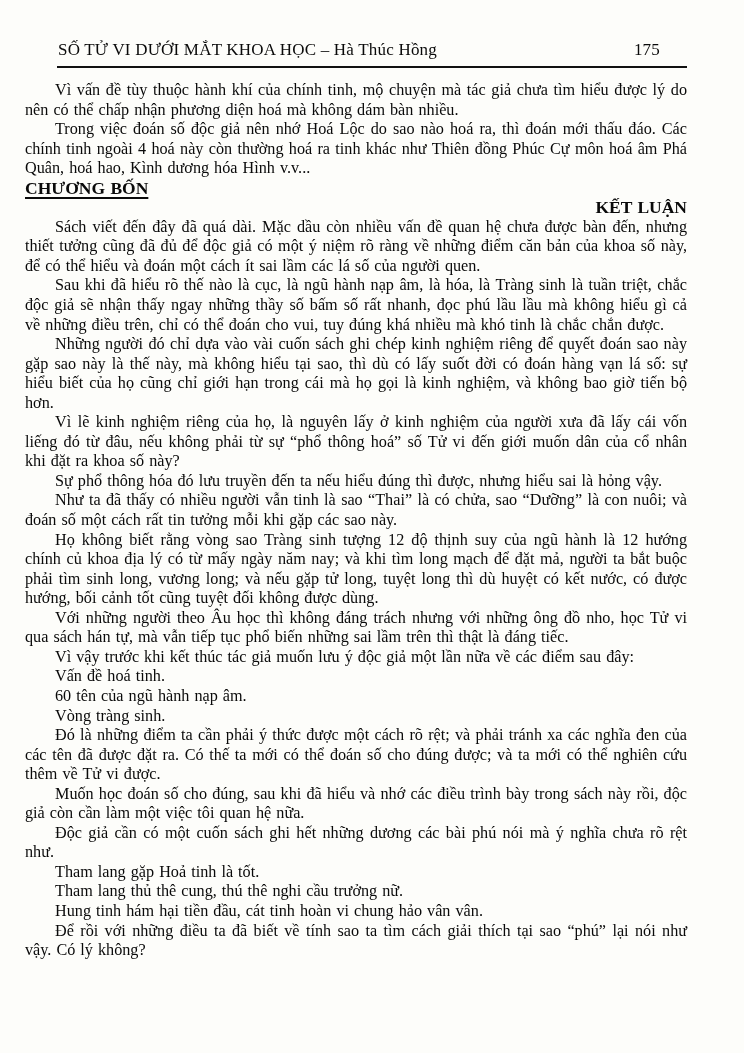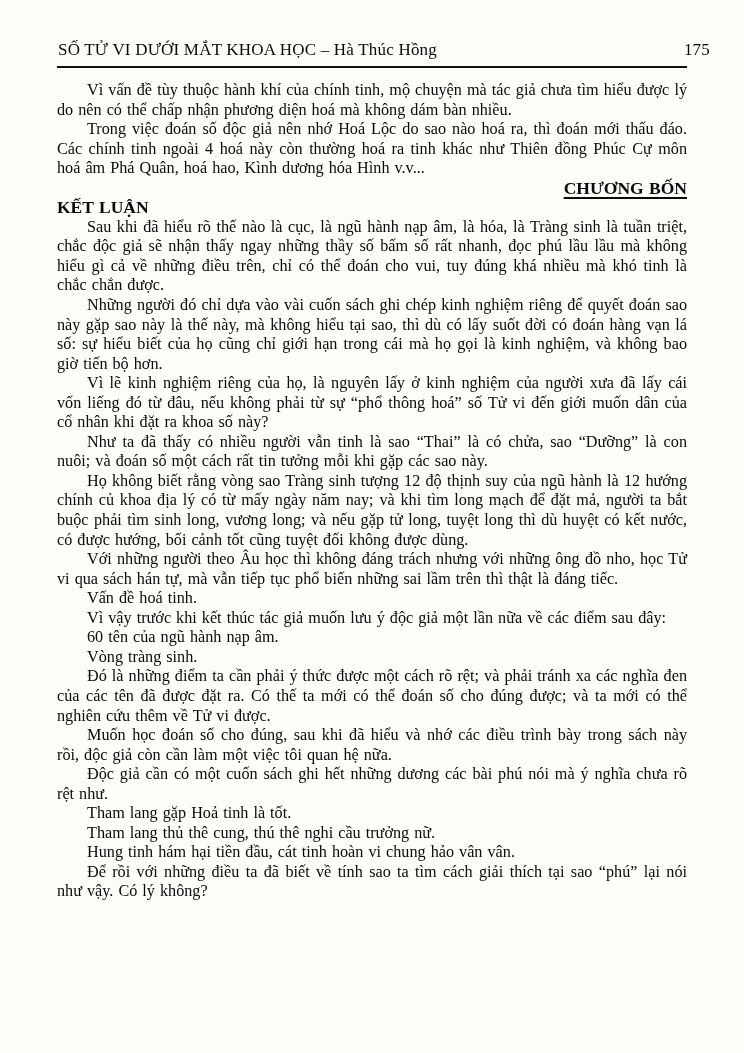--- a/index.html
+++ b/index.html
@@ -15,82 +15,84 @@
     background: #fdfdfa;
     color: #0a0a0a;
     font-family: "Liberation Serif", "DejaVu Serif", serif;
     box-sizing: border-box;
     overflow: hidden;
   }
   .running-header {
     display: flex;
     justify-content: space-between;
     align-items: center;
-    padding: 40px 34px 0 58px;
+    padding: 40px 84px 0 58px;
     font-size: 17px;
     letter-spacing: 0.2px;
   }
   .header-rule {
     border: none;
     border-top: 2px solid #111;
     margin: 6px 57px 0 57px;
   }
   .doc-body {
-    padding: 13px 57px 0 57px;
+    padding: 13px 57px 0 25px;
     font-size: 16.2px;
     line-height: 19.55px;
     text-align: justify;
     word-spacing: 1px;
   }
   .doc-body p.block {
     margin: 0;
   }
   .doc-body p.para {
     text-indent: 30px;
   }
   .doc-body p.chapter-title {
-    text-align: right;
+    text-align: left;
     text-indent: 0;
     font-weight: bold;
     font-size: 17.5px;
   }
   .doc-body p.chapter-title span {
     text-decoration: underline;
     text-underline-offset: 3px;
     text-decoration-thickness: 1.5px;
   }
   .doc-body p.chapter-subtitle {
-    text-align: left;
+    text-align: right;
     text-indent: 0;
     font-weight: bold;
     font-size: 17.5px;
   }
 </style>
 </head>
 <body>
 
 <div class="page">
   <div class="running-header">
     <span>SỐ TỬ VI DƯỚI MẮT KHOA HỌC – Hà Thúc Hồng</span>
     <span>175</span>
   </div>
   <hr class="header-rule">
   <div class="doc-body">
       <p class="block para">Vì vấn đề tùy thuộc hành khí của chính tinh, mộ chuyện mà tác giả chưa tìm hiểu được lý do nên có thể chấp nhận phương diện hoá mà không dám bàn nhiều.</p>
       <p class="block para">Trong việc đoán số độc giả nên nhớ Hoá Lộc do sao nào hoá ra, thì đoán mới thấu đáo. Các chính tinh ngoài 4 hoá này còn thường hoá ra tinh khác như Thiên đồng Phúc Cự môn hoá âm Phá Quân, hoá hao, Kình dương hóa Hình v.v...</p>
       <p class="block chapter-title"><span>CHƯƠNG BỐN</span></p>
       <p class="block chapter-subtitle">KẾT LUẬN</p>
+      <p class="block para">Sách viết đến đây đã quá dài. Mặc dầu còn nhiều vấn đề quan hệ chưa được bàn đến, nhưng thiết tưởng cũng đã đủ để độc giả có một ý niệm rõ ràng về những điểm căn bản của khoa số này, để có thể hiểu và đoán một cách ít sai lầm các lá số của người quen.</p>
       <p class="block para">Sau khi đã hiểu rõ thế nào là cục, là ngũ hành nạp âm, là hóa, là Tràng sinh là tuần triệt, chắc độc giả sẽ nhận thấy ngay những thầy số bấm số rất nhanh, đọc phú lầu lầu mà không hiểu gì cả về những điều trên, chỉ có thể đoán cho vui, tuy đúng khá nhiều mà khó tinh là chắc chắn được.</p>
       <p class="block para">Những người đó chỉ dựa vào vài cuốn sách ghi chép kinh nghiệm riêng để quyết đoán sao này gặp sao này là thế này, mà không hiểu tại sao, thì dù có lấy suốt đời có đoán hàng vạn lá số: sự hiểu biết của họ cũng chỉ giới hạn trong cái mà họ gọi là kinh nghiệm, và không bao giờ tiến bộ hơn.</p>
       <p class="block para">Vì lẽ kinh nghiệm riêng của họ, là nguyên lấy ở kinh nghiệm của người xưa đã lấy cái vốn liếng đó từ đâu, nếu không phải từ sự “phổ thông hoá” số Tử vi đến giới muốn dân của cổ nhân khi đặt ra khoa số này?</p>
+      <p class="block para">Sự phổ thông hóa đó lưu truyền đến ta nếu hiểu đúng thì được, nhưng hiểu sai là hỏng vậy.</p>
       <p class="block para">Như ta đã thấy có nhiều người vẫn tinh là sao “Thai” là có chửa, sao “Dưỡng” là con nuôi; và đoán số một cách rất tin tưởng mỗi khi gặp các sao này.</p>
       <p class="block para">Họ không biết rằng vòng sao Tràng sinh tượng 12 độ thịnh suy của ngũ hành là 12 hướng chính củ khoa địa lý có từ mấy ngày năm nay; và khi tìm long mạch để đặt mả, người ta bắt buộc phải tìm sinh long, vương long; và nếu gặp tử long, tuyệt long thì dù huyệt có kết nước, có được hướng, bối cảnh tốt cũng tuyệt đối không được dùng.</p>
       <p class="block para">Với những người theo Âu học thì không đáng trách nhưng với những ông đồ nho, học Tử vi qua sách hán tự, mà vẫn tiếp tục phổ biến những sai lầm trên thì thật là đáng tiếc.</p>
+      <p class="block para">Vì vậy trước khi kết thúc tác giả muốn lưu ý độc giả một lần nữa về các điểm sau đây:</p>
       <p class="block para">Vấn đề hoá tinh.</p>
-      <p class="block para">Vì vậy trước khi kết thúc tác giả muốn lưu ý độc giả một lần nữa về các điểm sau đây:</p>
       <p class="block para">60 tên của ngũ hành nạp âm.</p>
       <p class="block para">Vòng tràng sinh.</p>
       <p class="block para">Đó là những điểm ta cần phải ý thức được một cách rõ rệt; và phải tránh xa các nghĩa đen của các tên đã được đặt ra. Có thế ta mới có thể đoán số cho đúng được; và ta mới có thể nghiên cứu thêm về Tử vi được.</p>
       <p class="block para">Muốn học đoán số cho đúng, sau khi đã hiểu và nhớ các điều trình bày trong sách này rồi, độc giả còn cần làm một việc tôi quan hệ nữa.</p>
       <p class="block para">Độc giả cần có một cuốn sách ghi hết những dương các bài phú nói mà ý nghĩa chưa rõ rệt như.</p>
       <p class="block para">Tham lang gặp Hoả tinh là tốt.</p>
       <p class="block para">Tham lang thủ thê cung, thú thê nghi cầu trưởng nữ.</p>
       <p class="block para">Hung tinh hám hại tiền đầu, cát tinh hoàn vi chung hảo vân vân.</p>
       <p class="block para">Để rồi với những điều ta đã biết về tính sao ta tìm cách giải thích tại sao “phú” lại nói như vậy. Có lý không?</p>
     </div>

